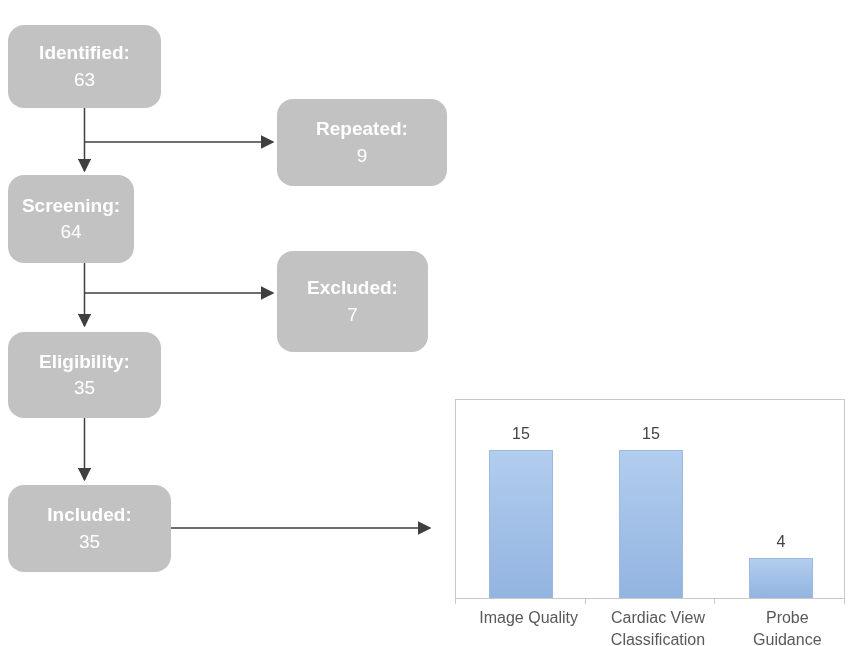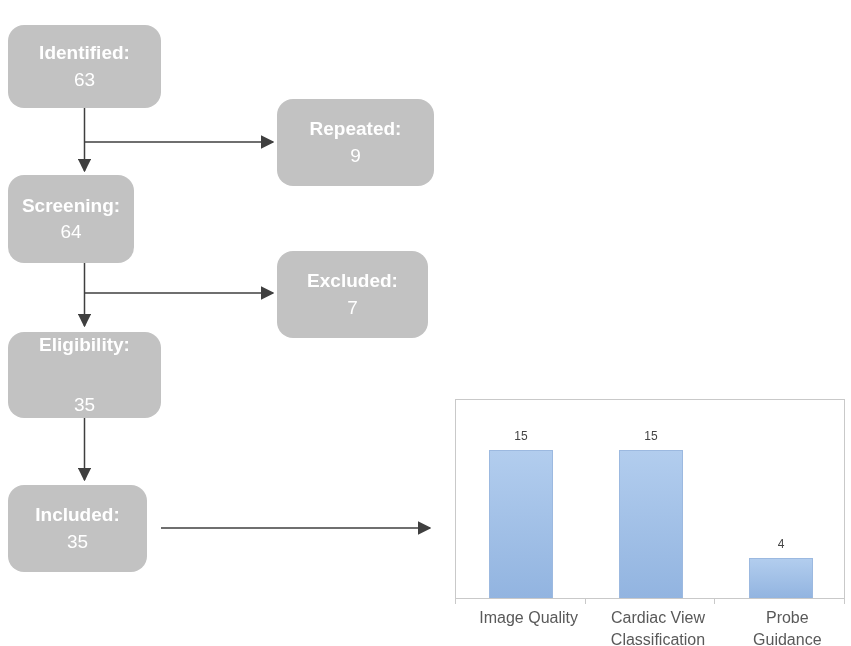--- a/index.html
+++ b/index.html
@@ -44,25 +44,25 @@
     flex-direction: column;
     align-items: center;
     justify-content: center;
     font-size: 19px;
     line-height: 1.38;
     text-align: center;
   }
   .fbox .lbl { font-weight: bold; }
 
   #box-identified  { left: 8px;   top: 5px;   width: 153px; height: 83px; }
-  #box-repeated    { left: 277px; top: 79px;  width: 157px; height: 87px; }
+  #box-repeated    { left: 277px; top: 79px;  width: 170px; height: 87px; }
   #box-screening   { left: 8px;   top: 155px; width: 126px; height: 88px; }
-  #box-excluded    { left: 277px; top: 231px; width: 151px; height: 87px; }
-  #box-eligibility { left: 8px;   top: 312px; width: 153px; height: 86px; justify-content: space-between; }
-  #box-included    { left: 8px;   top: 465px; width: 139px; height: 87px; }
+  #box-excluded    { left: 277px; top: 231px; width: 151px; height: 101px; }
+  #box-eligibility { left: 8px;   top: 312px; width: 153px; height: 86px; }
+  #box-included    { left: 8px;   top: 465px; width: 163px; height: 87px; }
 
   
   #chart {
     position: absolute;
     left: 455px; top: 379px;
     width: 390px; height: 200px;
     border: 1px solid var(--plot-border);
     background: #ffffff;
   }
   .bar-col {
@@ -72,21 +72,21 @@
     height: 100%;
     display: flex;
     flex-direction: column;
     align-items: center;
     justify-content: flex-end;
   }
   .bar-col:nth-of-type(1) { left: 0; }
   .bar-col:nth-of-type(2) { left: 130px; }
   .bar-col:nth-of-type(3) { left: 260px; }
   .bar-value {
-    font-size: 12px;
+    font-size: 16px;
     color: var(--data-label);
     margin-bottom: 7px;
   }
   .bar {
     width: 64px;
     background: linear-gradient(180deg, var(--bar-top) 0%, var(--bar-bottom) 100%);
     border: 1px solid var(--bar-border);
     border-bottom: none;
   }
   #x-ticks {

